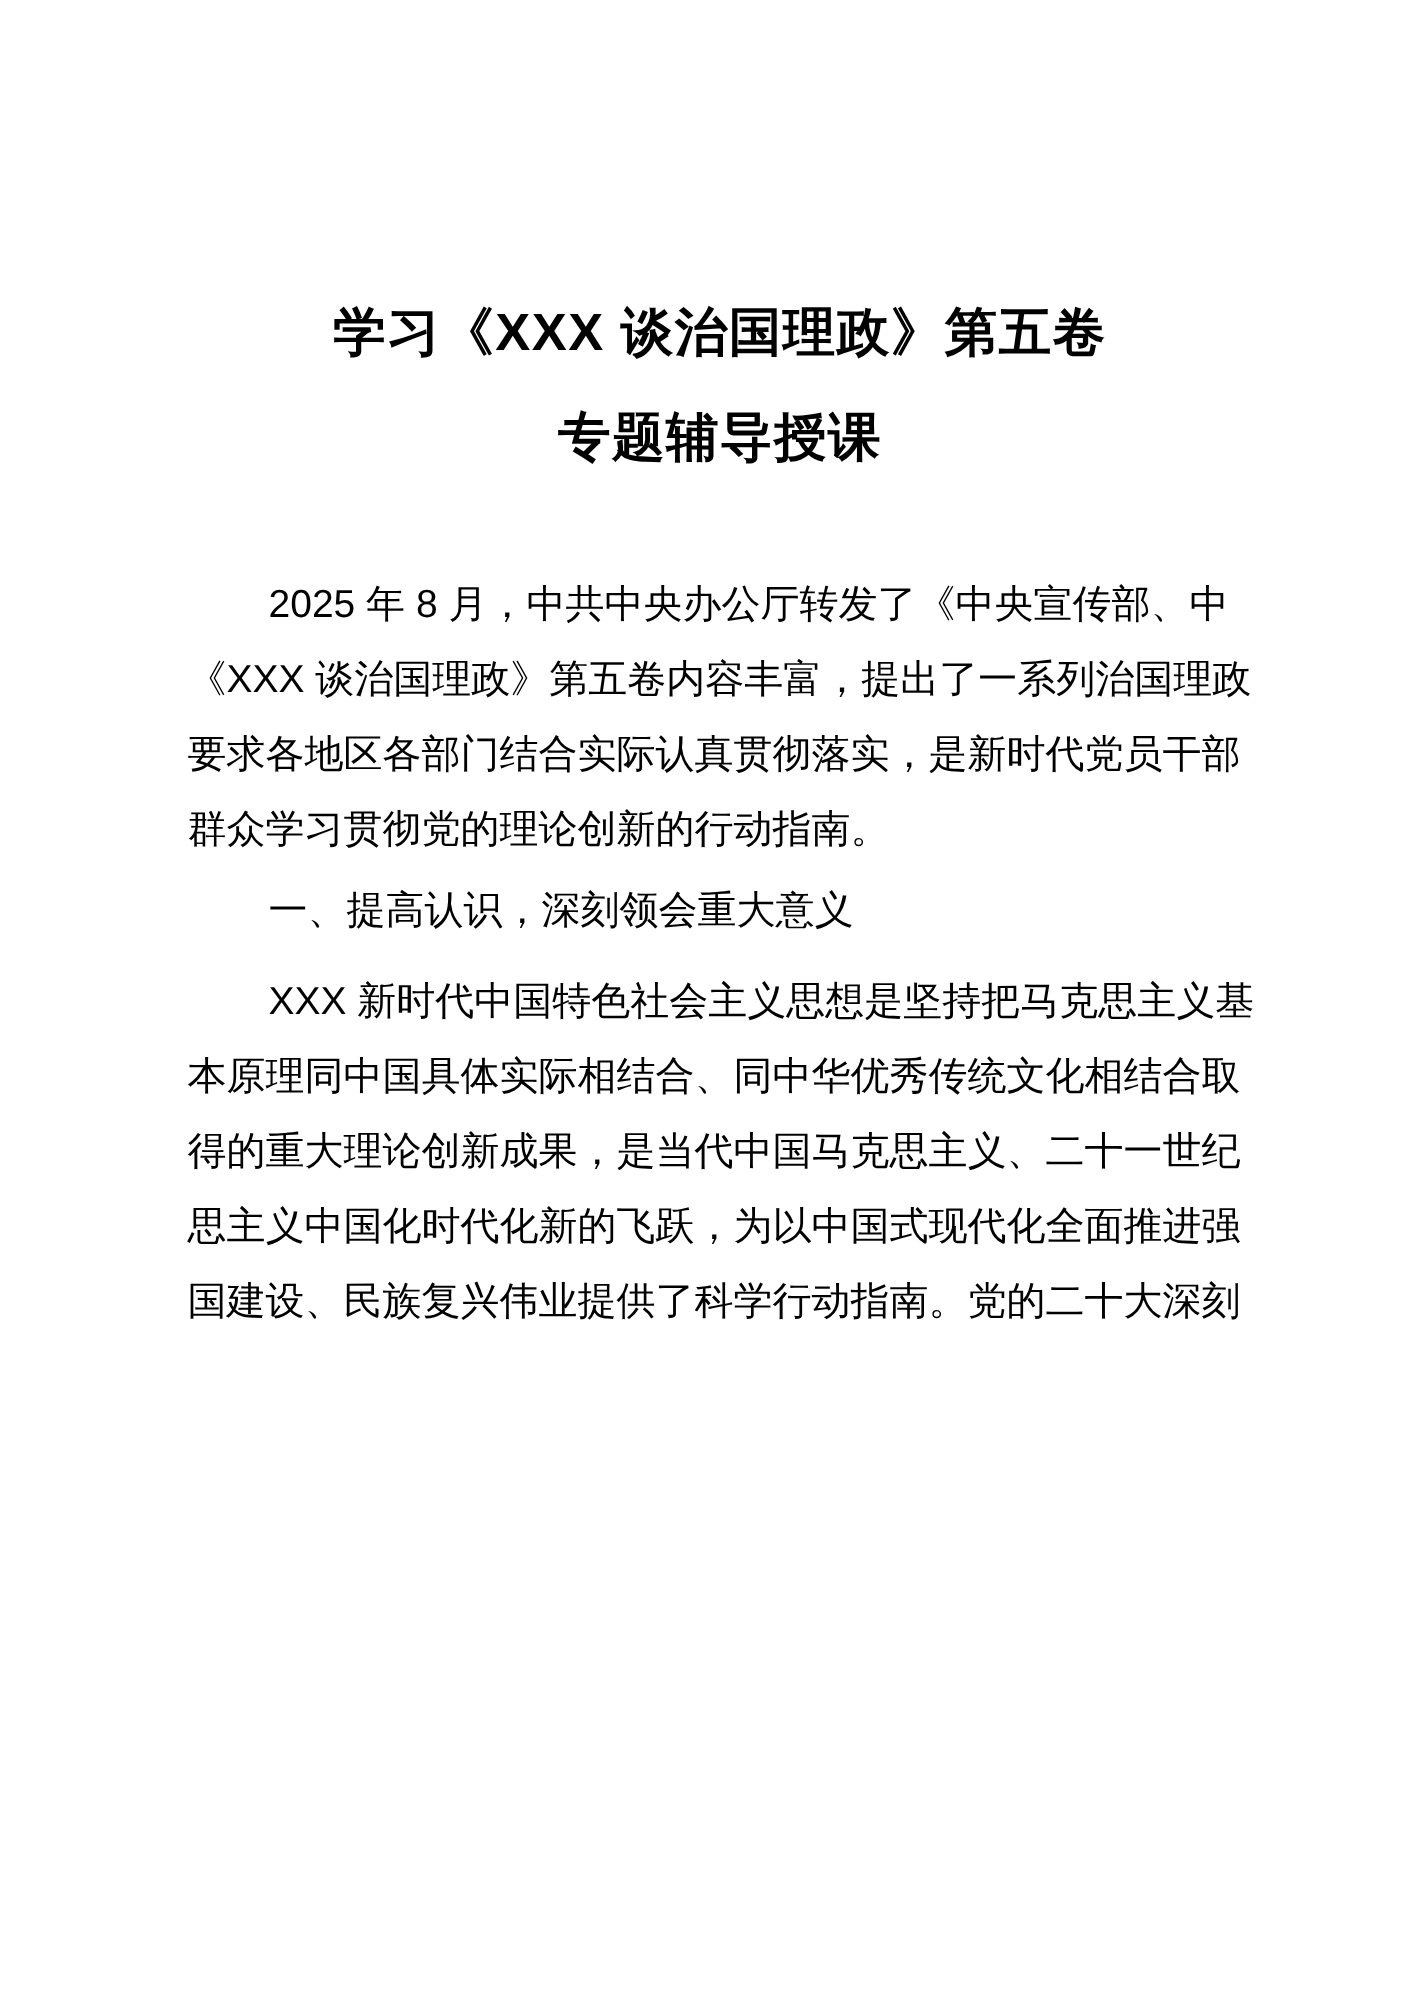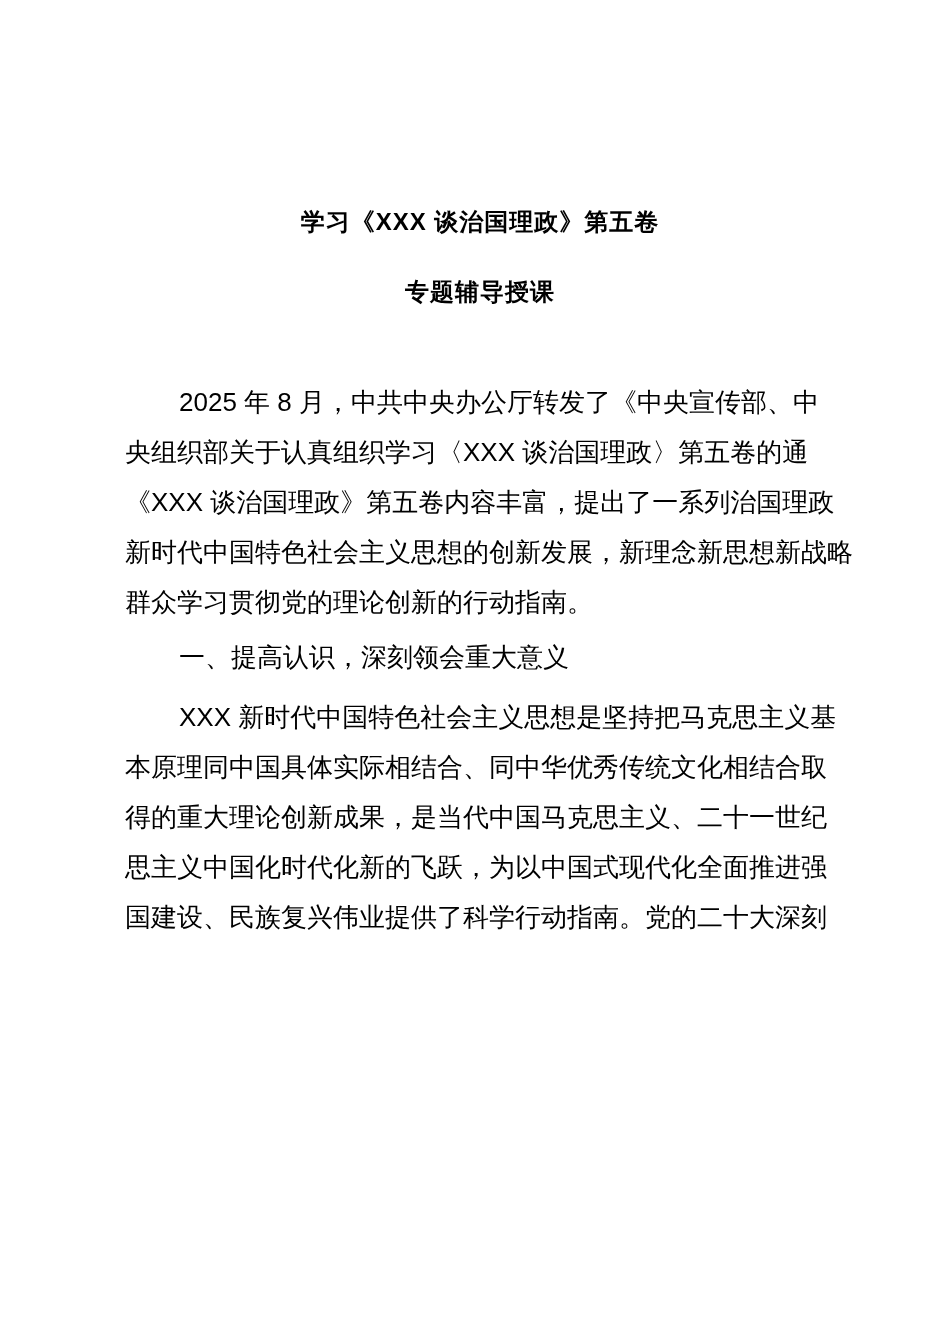--- a/index.html
+++ b/index.html
@@ -14,58 +14,58 @@
     background: #ffffff;
     color: #000000;
     font-family: "Liberation Sans", sans-serif;
     box-sizing: border-box;
     padding: 187px 79px 0 125px;
     overflow: hidden;
   }
   .doc-title {
     position: relative;
     left: -18px;
-    font-size: 24px;
+    font-size: 35px;
     font-weight: bold;
     line-height: 70px;
     text-align: center;
     letter-spacing: 1px;
   }
   .doc-body {
     margin-top: 50px;
     font-size: 26px;
     line-height: 50px;
   }
   .line {
     white-space: nowrap;
   }
   .indent {
     text-indent: 54px;
   }
   .heading {
     margin: 5px 0 10px 0;
+    font-family: Liberation Serif, serif;
   }
 </style>
 </head>
 <body>
 
 <div class="page">
 
   <div class="doc-title">
     <div class="title-line">学习《XXX 谈治国理政》第五卷</div>
     <div class="title-line">专题辅导授课</div>
   </div>
 
   <div class="doc-body">
 
     <div class="para">
       <div class="line indent">2025 年 8 月，中共中央办公厅转发了《中央宣传部、中</div>
-      <div class="line">央组织部关于认真组织学习〈XXX 谈治国理政〉第五卷的通</div>
       <div class="line">《XXX 谈治国理政》第五卷内容丰富，提出了一系列治国理政</div>
-      <div class="line">新时代中国特色社会主义思想的创新发展，新理念新思想新战略</div>
+      <div class="line">要求各地区各部门结合实际认真贯彻落实，是新时代党员干部</div>
       <div class="line">群众学习贯彻党的理论创新的行动指南。</div>
     </div>
 
     <div class="line indent heading">一、提高认识，深刻领会重大意义</div>
 
     <div class="para">
       <div class="line indent">XXX 新时代中国特色社会主义思想是坚持把马克思主义基</div>
       <div class="line">本原理同中国具体实际相结合、同中华优秀传统文化相结合取</div>
       <div class="line">得的重大理论创新成果，是当代中国马克思主义、二十一世纪</div>
       <div class="line">思主义中国化时代化新的飞跃，为以中国式现代化全面推进强</div>

